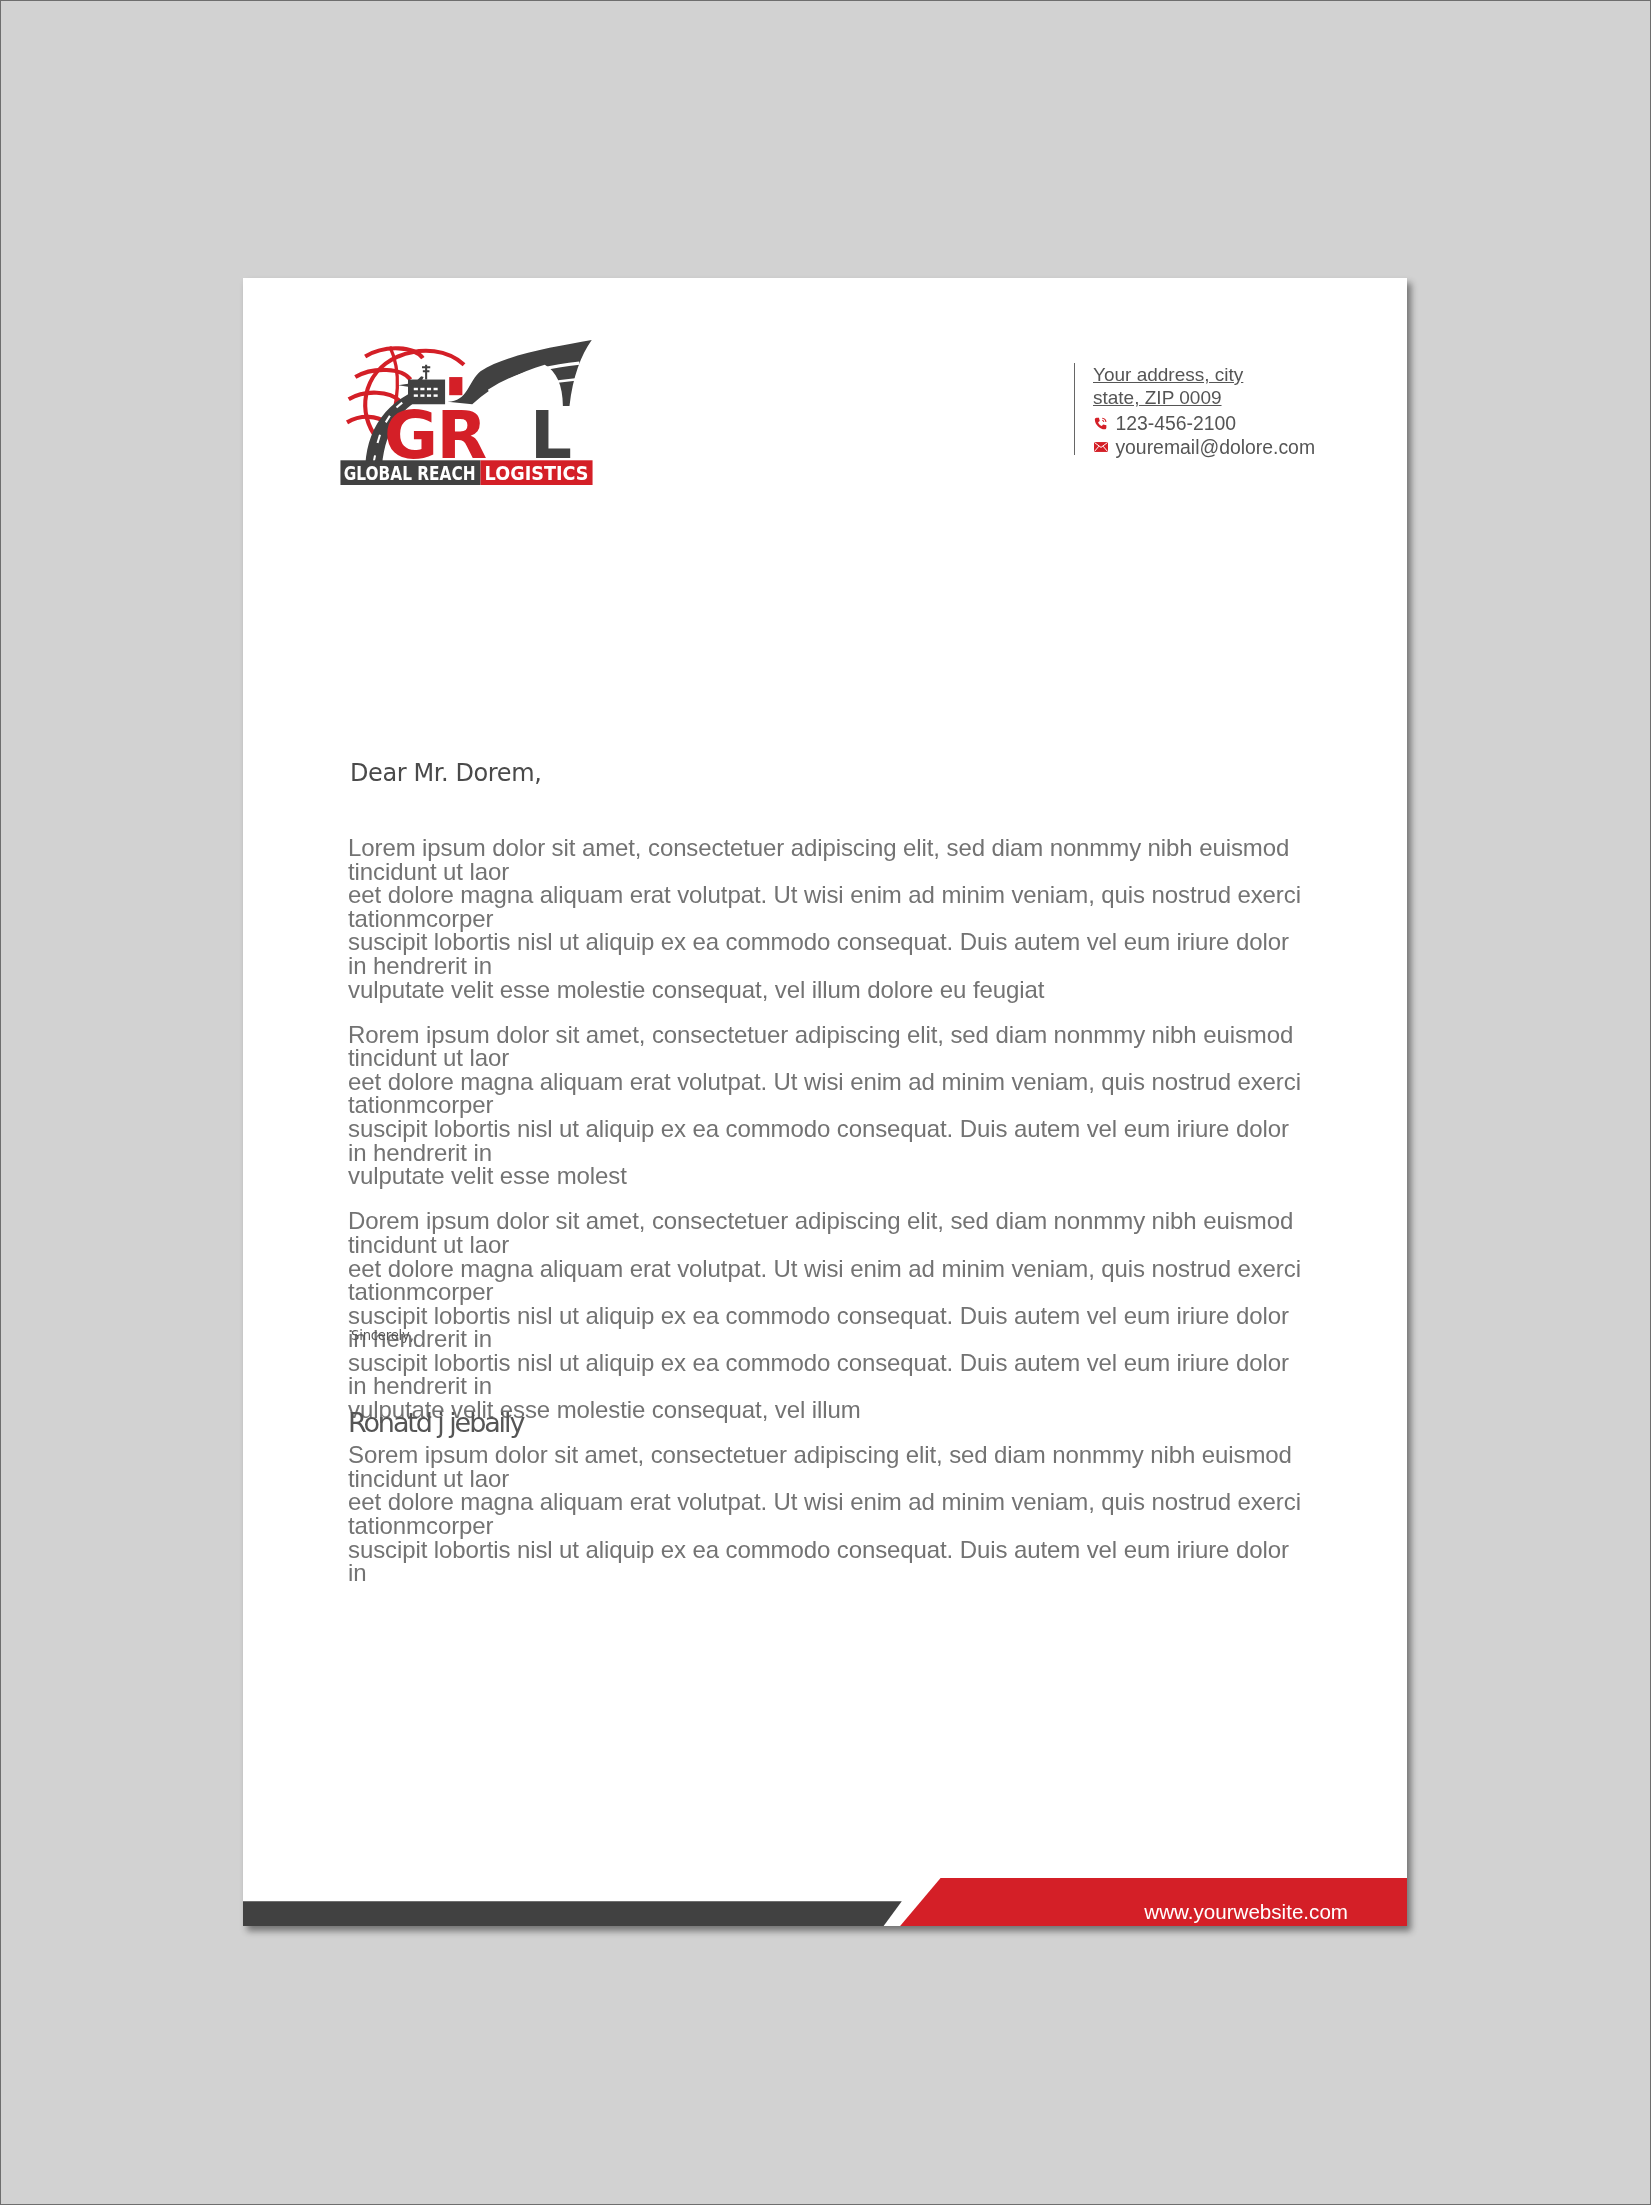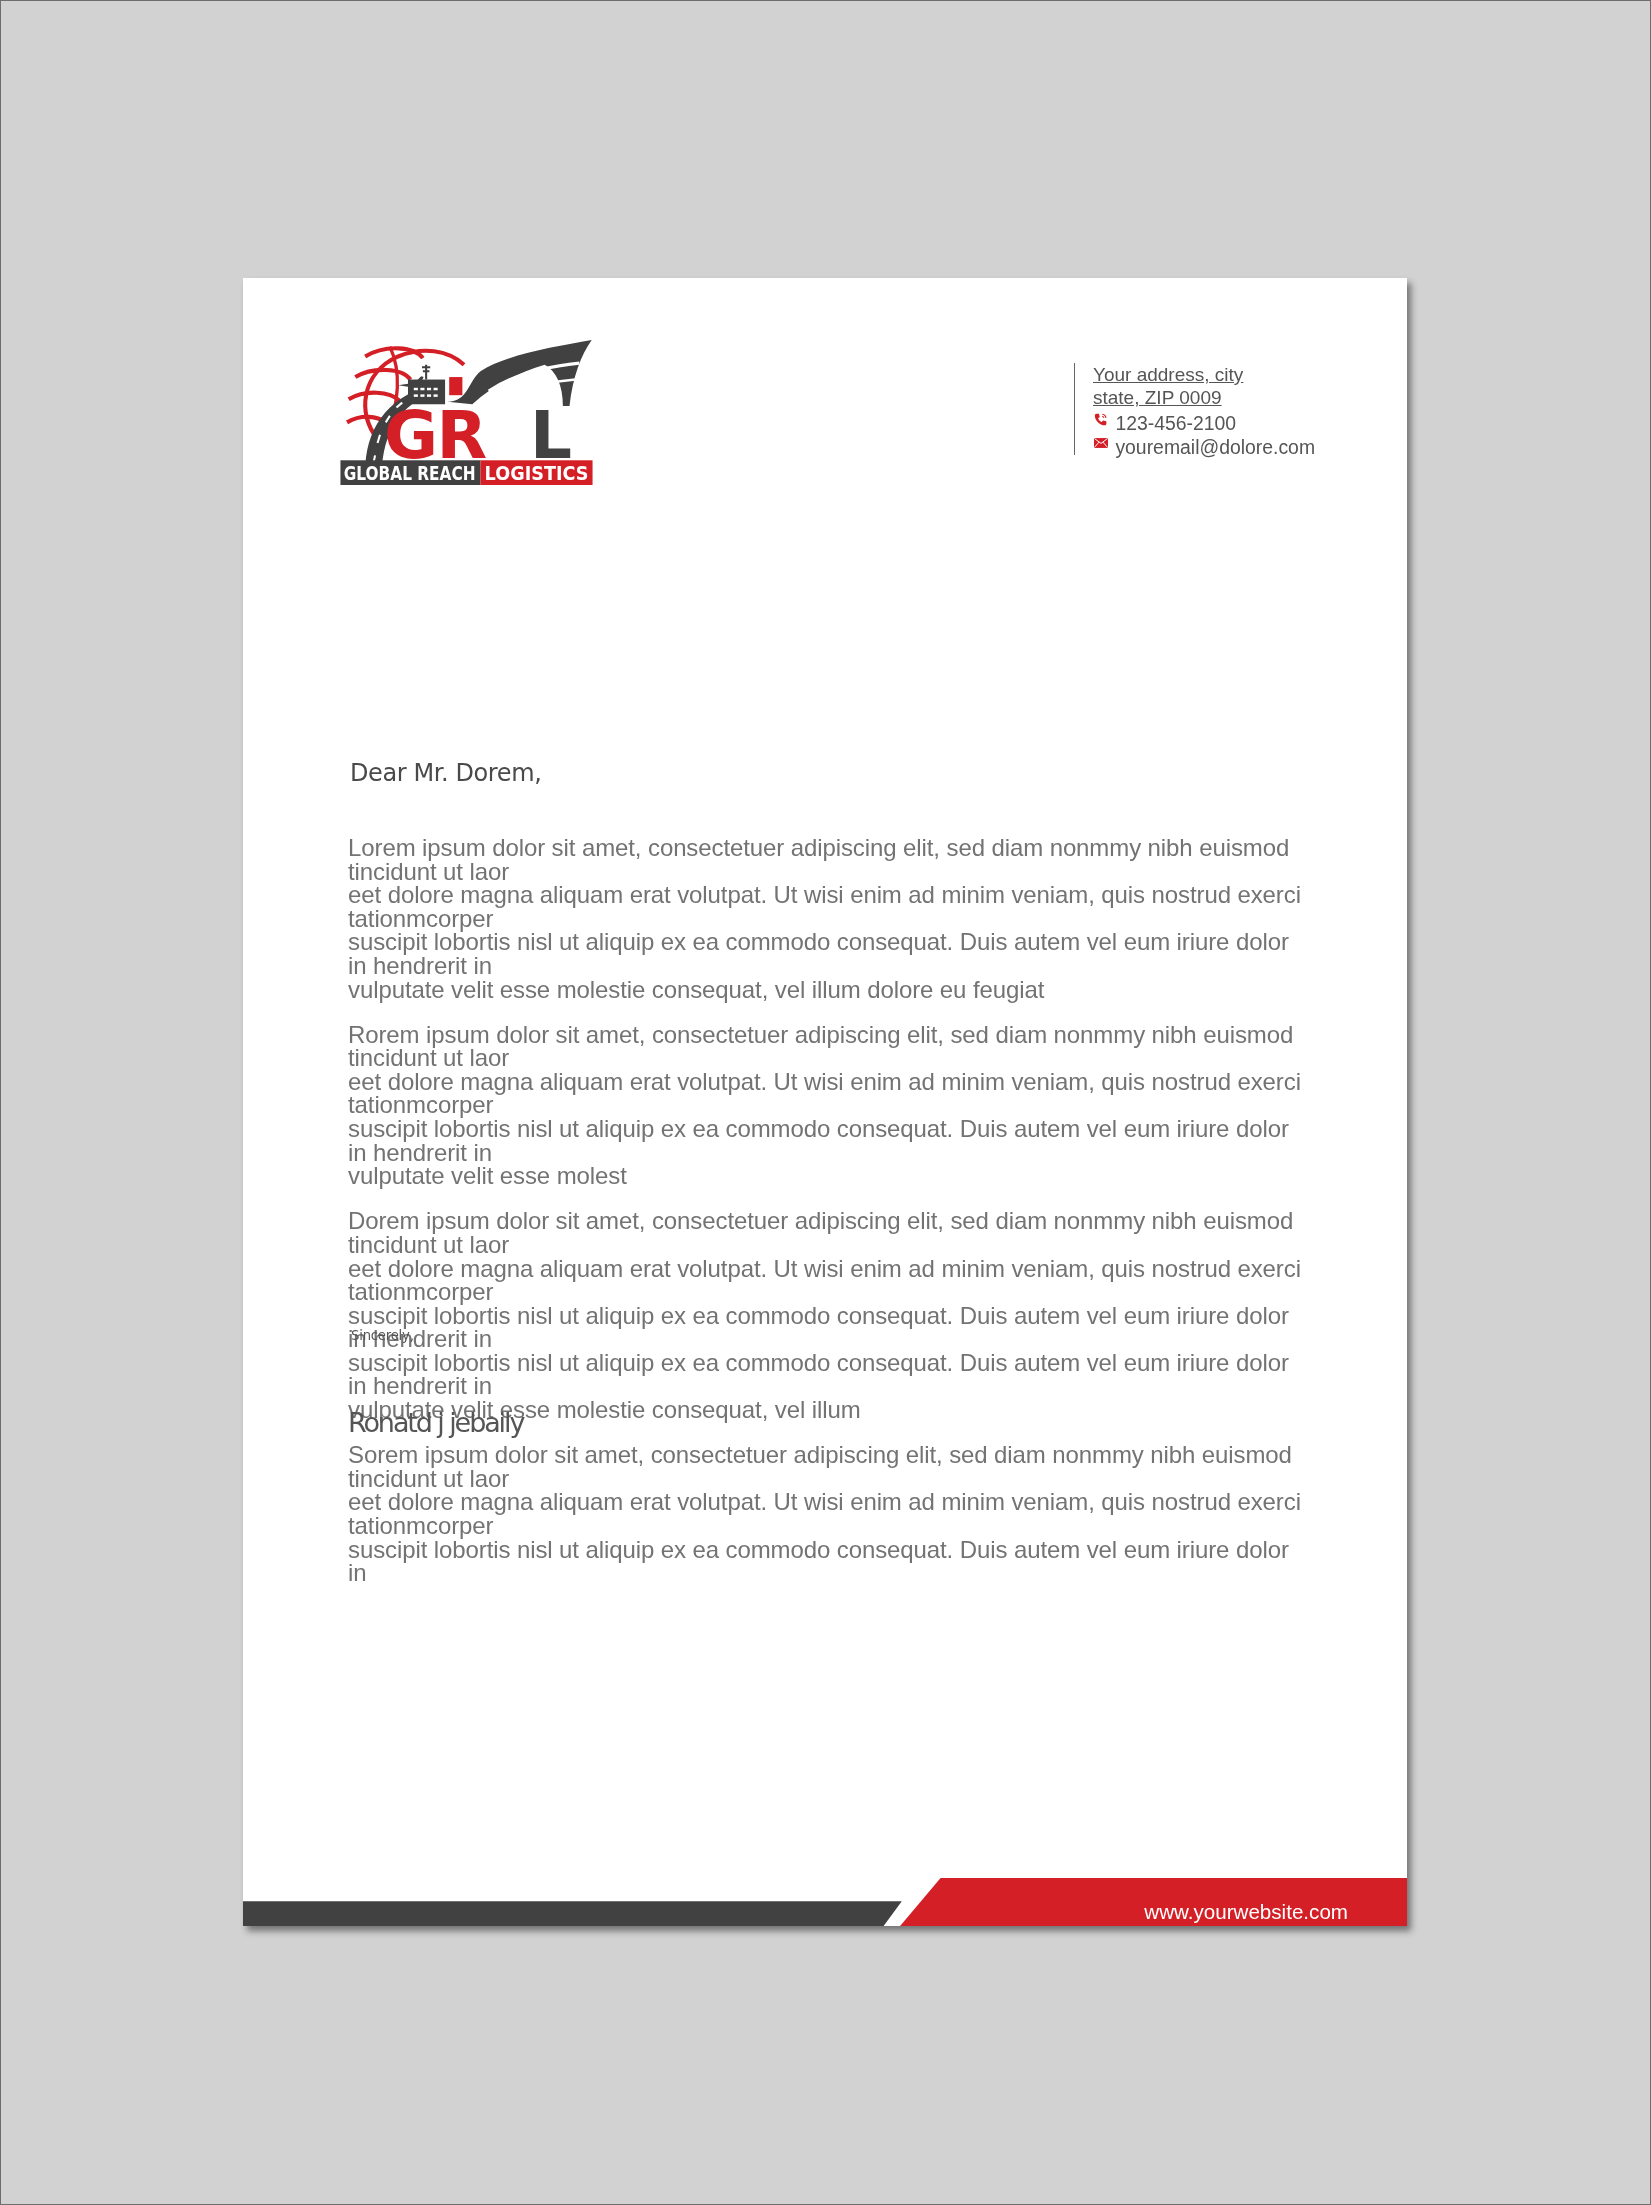--- a/index.html
+++ b/index.html
@@ -44,20 +44,21 @@
       height: 92px;
       border-left: 1.7px solid #666;
       padding-left: 18px;
       color: #555;
       font-size: 19px;
       line-height: 23px;
     }
     .contact .addr-line { display: block; white-space: nowrap; }
     .contact .row {
       display: flex;
+      align-items: center;
       white-space: nowrap;
       margin-top: 1.7px;
       line-height: 22px;
       font-size: 19.4px;
     }
     .contact .row .ico {
       width: 15px;
       height: 15px;
       margin-right: 7.4px;
       display: inline-flex;

